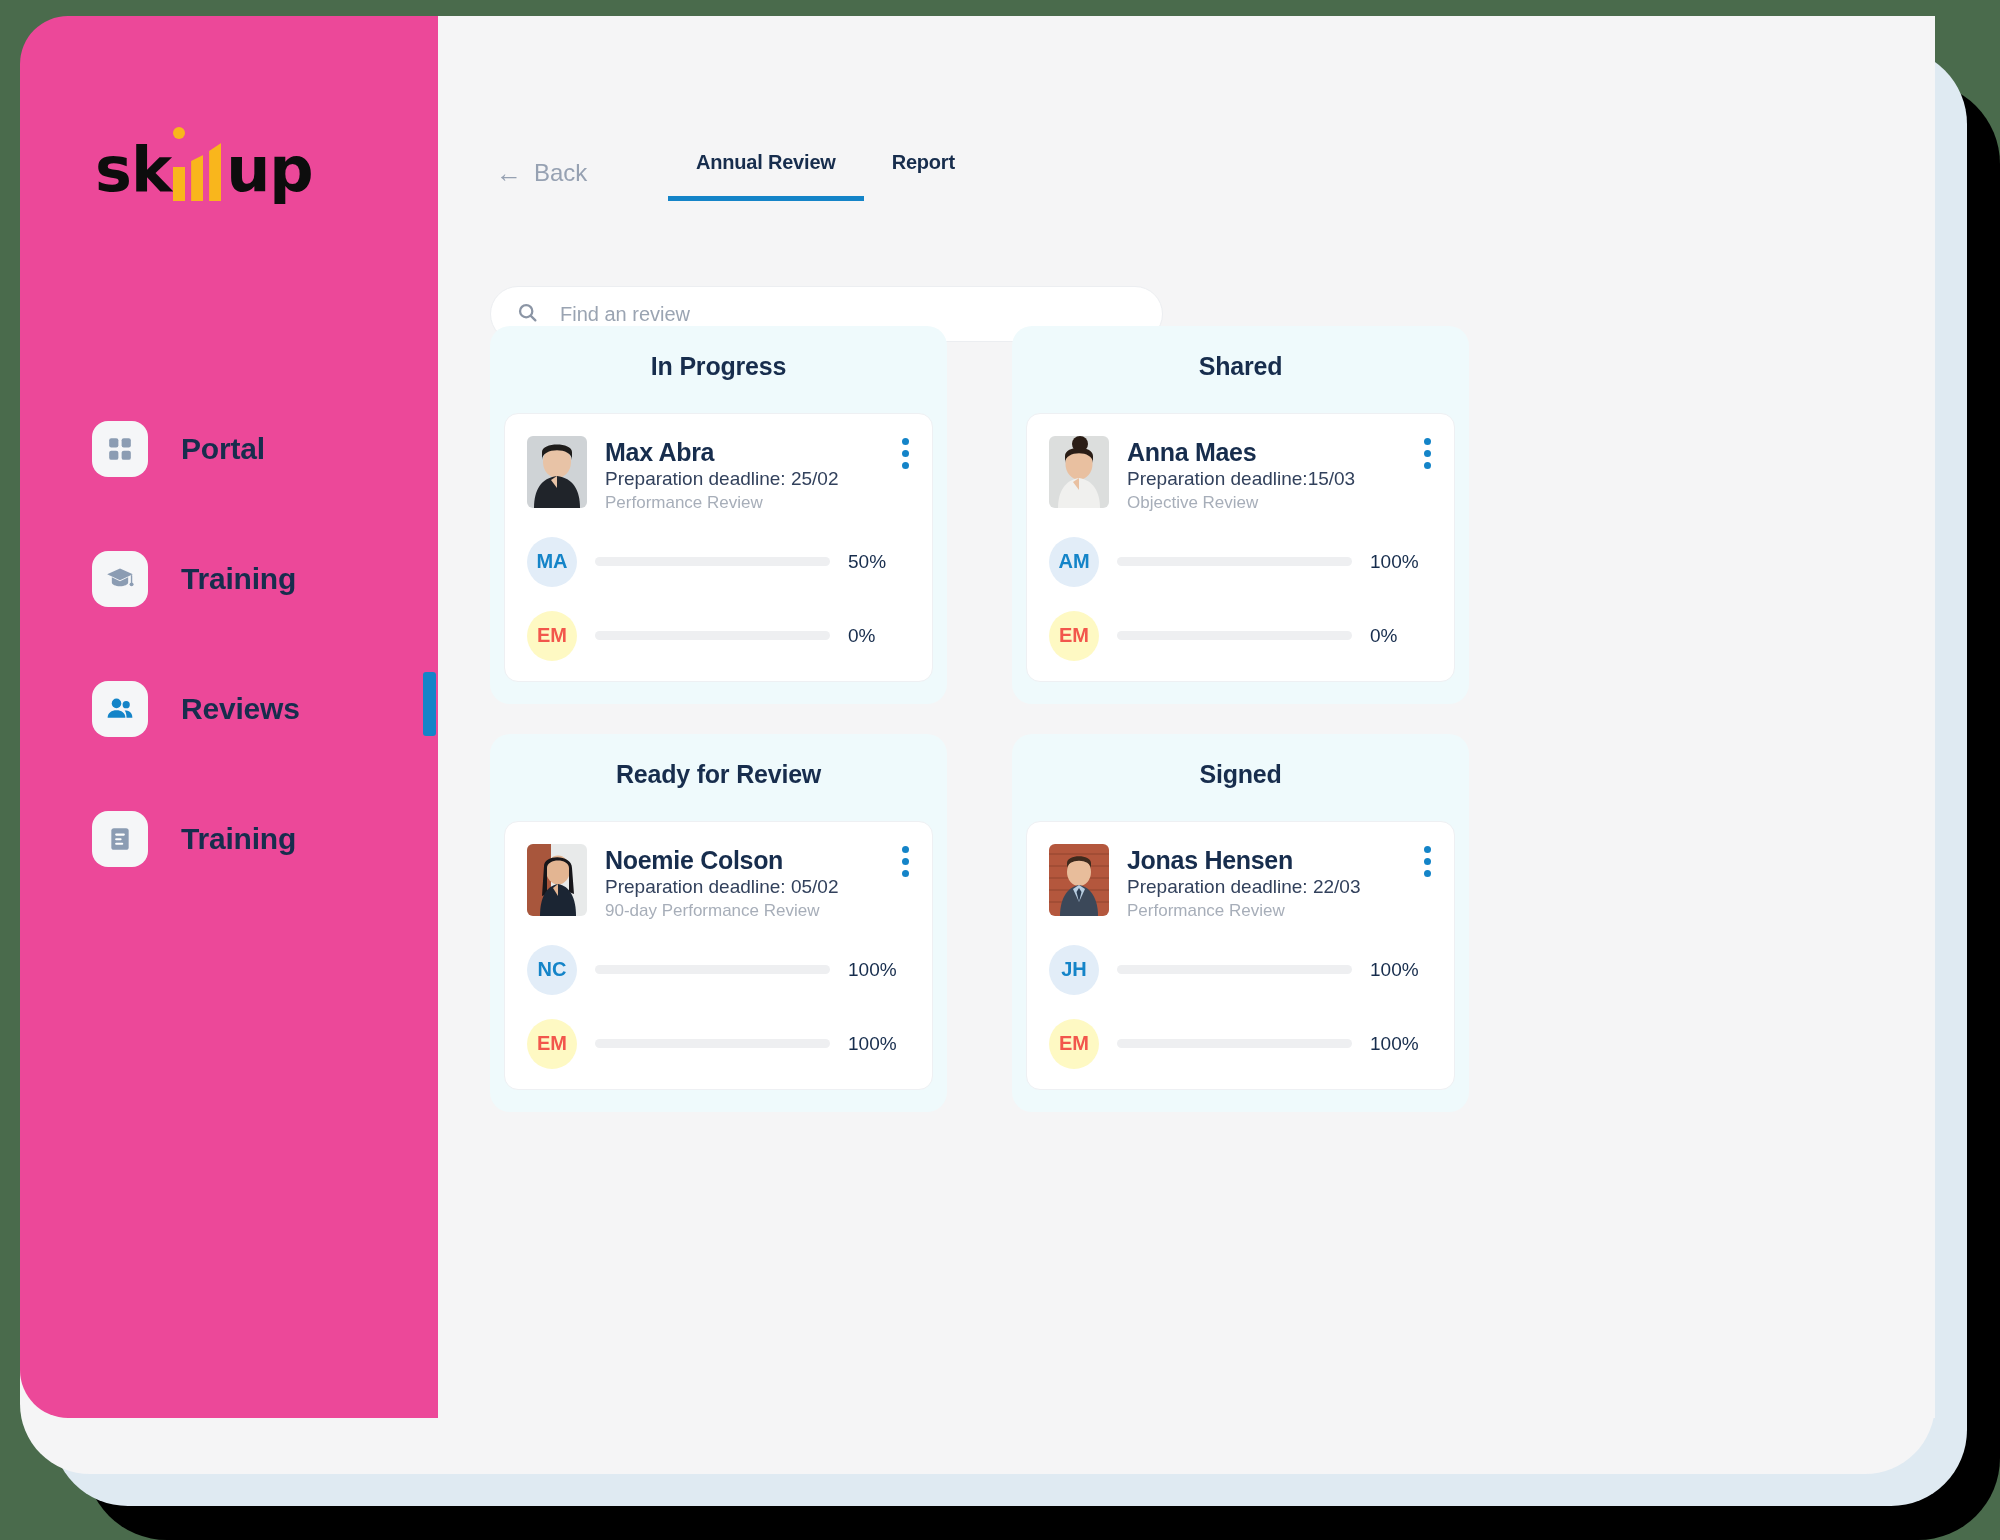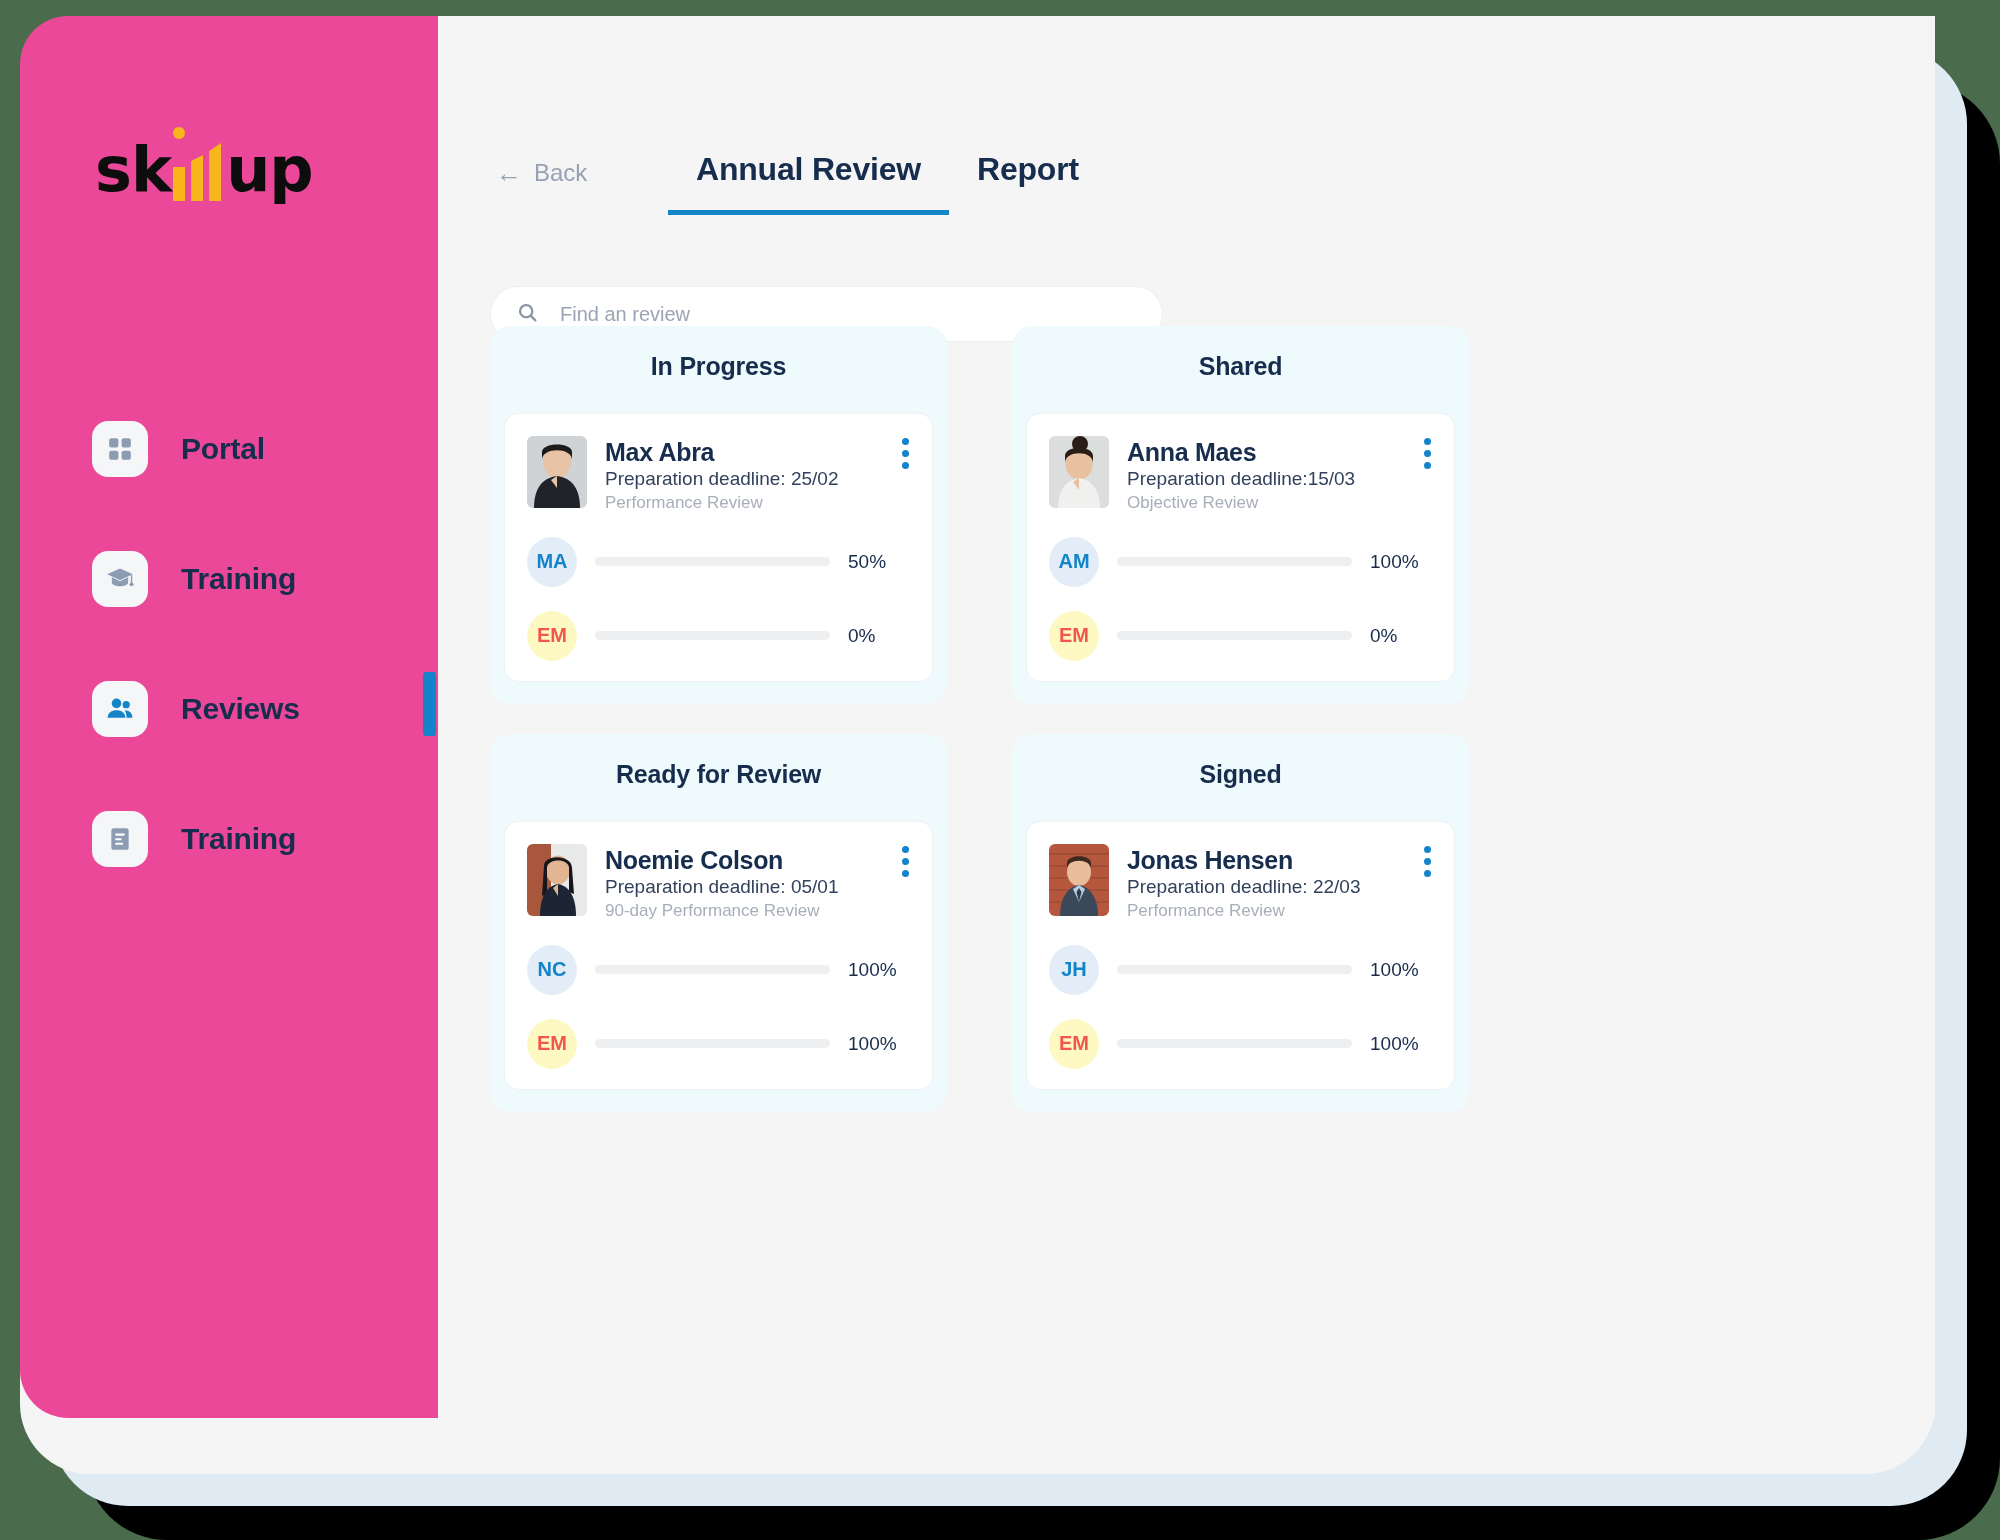--- a/index.html
+++ b/index.html
@@ -157,21 +157,21 @@
   }
   .back-arrow { font-size: 26px; line-height: 1; }
 
   .tabs {
     position: absolute;
     left: 230px; top: 0;
     display: flex;
     gap: 0px;
   }
   .tab {
-    font-size: 32px;
+    font-size: 20px;
     font-weight: 700;
     color: #172d4d;
     padding: 0 28px 22px 28px;
     cursor: pointer;
     letter-spacing: -0.2px;
   }
   .tab.active { border-bottom: 5px solid #1484c8; }
 
   .search {
     position: absolute;
@@ -507,21 +507,21 @@
                   <rect width="60" height="72" fill="#e8eaea"></rect>
                   <rect width="24" height="72" fill="#a8563c"></rect>
                   <ellipse cx="31" cy="26" rx="12" ry="14.5" fill="#e3b592"></ellipse>
                   <path d="M17 22 C17 10 45 10 45 24 L47 50 L42 48 L42 24 C42 14 20 14 20 24 L20 50 L15 52 Z" fill="#17161a"></path>
                   <path d="M31 40 C19 42 13 54 13 72 L49 72 C49 54 43 42 31 40 Z" fill="#1b2533"></path>
                   <path d="M31 40 L31 52 L26 44 Z" fill="#e3b592"></path>
                 </svg>
               </div>
               <div class="card-info">
                 <div class="card-name">Noemie Colson</div>
-                <div class="card-deadline">Preparation deadline: 05/01</div>
+                <div class="card-deadline">Preparation deadline: 05/02</div>
                 <div class="card-type">90-day Performance Review</div>
               </div>
             </div>
             <div class="progress-row">
               <span class="initials blue">NC</span>
               <span class="bar-track"><span class="bar-fill" style="width:100%"></span></span>
               <span class="bar-pct">100%</span>
             </div>
             <div class="progress-row">
               <span class="initials red">EM</span>

